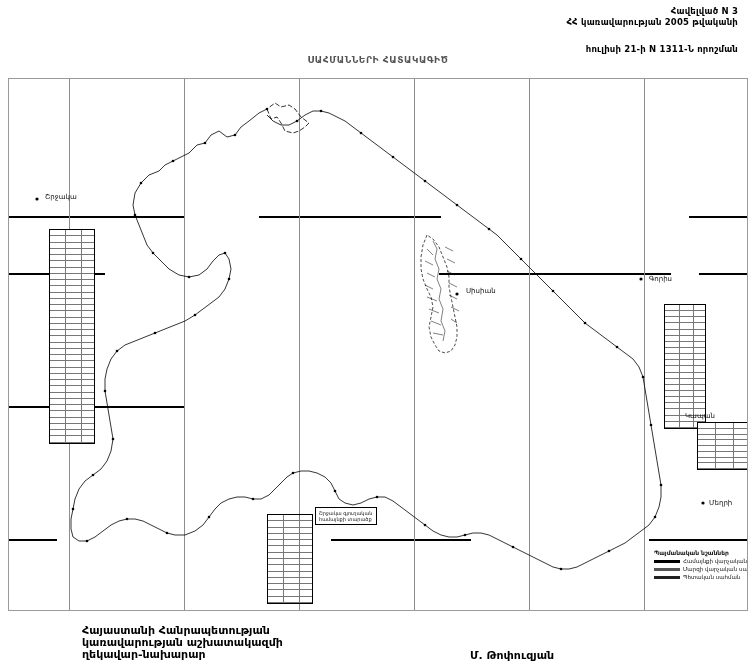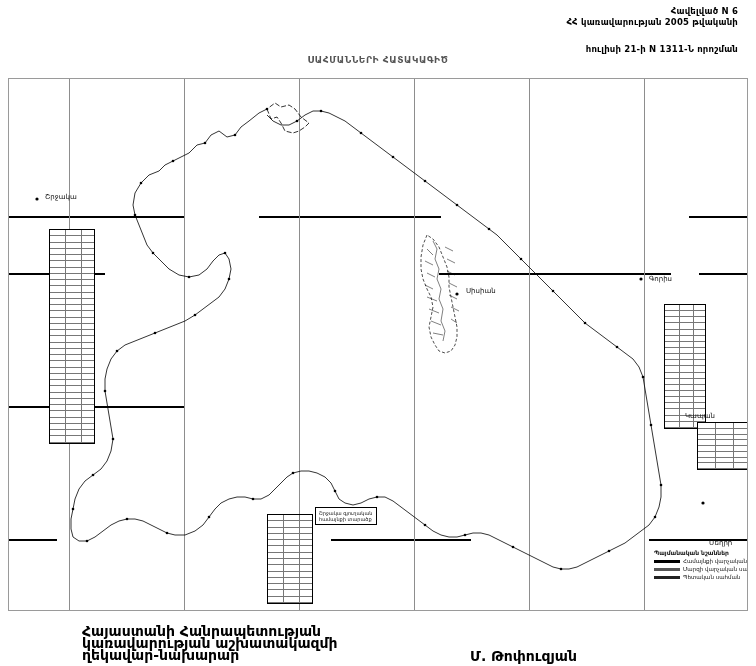--- a/index.html
+++ b/index.html
@@ -42,21 +42,21 @@
     font-weight: bold;
     color: #555555;
     letter-spacing: 0.6px;
     white-space: nowrap;
   }
   #title1 { top: 51px; }
   #title2 { top: 55px; }
 
   .footer {
     position: absolute;
-    font-size: 14px;
+    font-size: 11px;
     font-weight: bold;
     line-height: 12px;
     white-space: nowrap;
   }
   #footer-left { left: 82px; top: 625px; }
   #footer-right { left: 470px; top: 650px; }
 
   
   #map-frame {
     position: absolute;
@@ -144,21 +144,21 @@
     background: #ffffff;
   }
 
   svg { display: block; }
 </style>
 </head>
 <body>
 
 <div id="page">
 
-  <div class="hdr" id="hdr1">Հավելված N 6</div>
+  <div class="hdr" id="hdr1">Հավելված N 3</div>
   <div class="hdr" id="hdr2">ՀՀ կառավարության 2005 թվականի</div>
   <div class="hdr" id="hdr3">հուլիսի 21-ի N 1311-Ն որոշման</div>
 
   <div class="maptitle" id="title2">ՍԱՀՄԱՆՆԵՐԻ ՀԱՏԱԿԱԳԻԾ</div>
 
   <div id="map-frame">
 
     <div class="grat-h" style="left:0px;  top:137px; width:175px;"></div>
     <div class="grat-h" style="left:250px; top:137px; width:182px;"></div>
     <div class="grat-h" style="left:680px; top:137px; width:60px;"></div>
@@ -363,21 +363,21 @@
         <div class="trow" style="height: 6.28571px;"></div>
         <div class="trow" style="height: 6.28571px;"></div>
         <div class="trow" style="height: 6.28571px;"></div>
         <div class="trow" style="height: 6.28571px;"></div>
       </div>
 
     <div class="city-label" style="left:36px;  top:114px;">Շրջակա</div>
     <div class="city-label" style="left:457px; top:208px;">Սիսիան</div>
     <div class="city-label" style="left:640px; top:196px;">Գորիս</div>
     <div class="city-label" style="left:676px; top:333px;">Կապան</div>
-    <div class="city-label" style="left:700px; top:420px;margin-top:40px;">Մեղրի</div>
+    <div class="city-label" style="left:700px; top:420px;">Մեղրի</div>
 
     <div class="mini-note" style="left:306px; top:428px;">
       <div>Շրջակա գյուղական</div>
       <div>համայնքի տարածք</div>
     </div>
 
     <div class="legend-box" style="left:645px; top:470px;">
       <div class="legend-title">Պայմանական նշաններ</div>
       <div class="legend-row">
         <span class="swatch" style="background:#000000;"></span>

